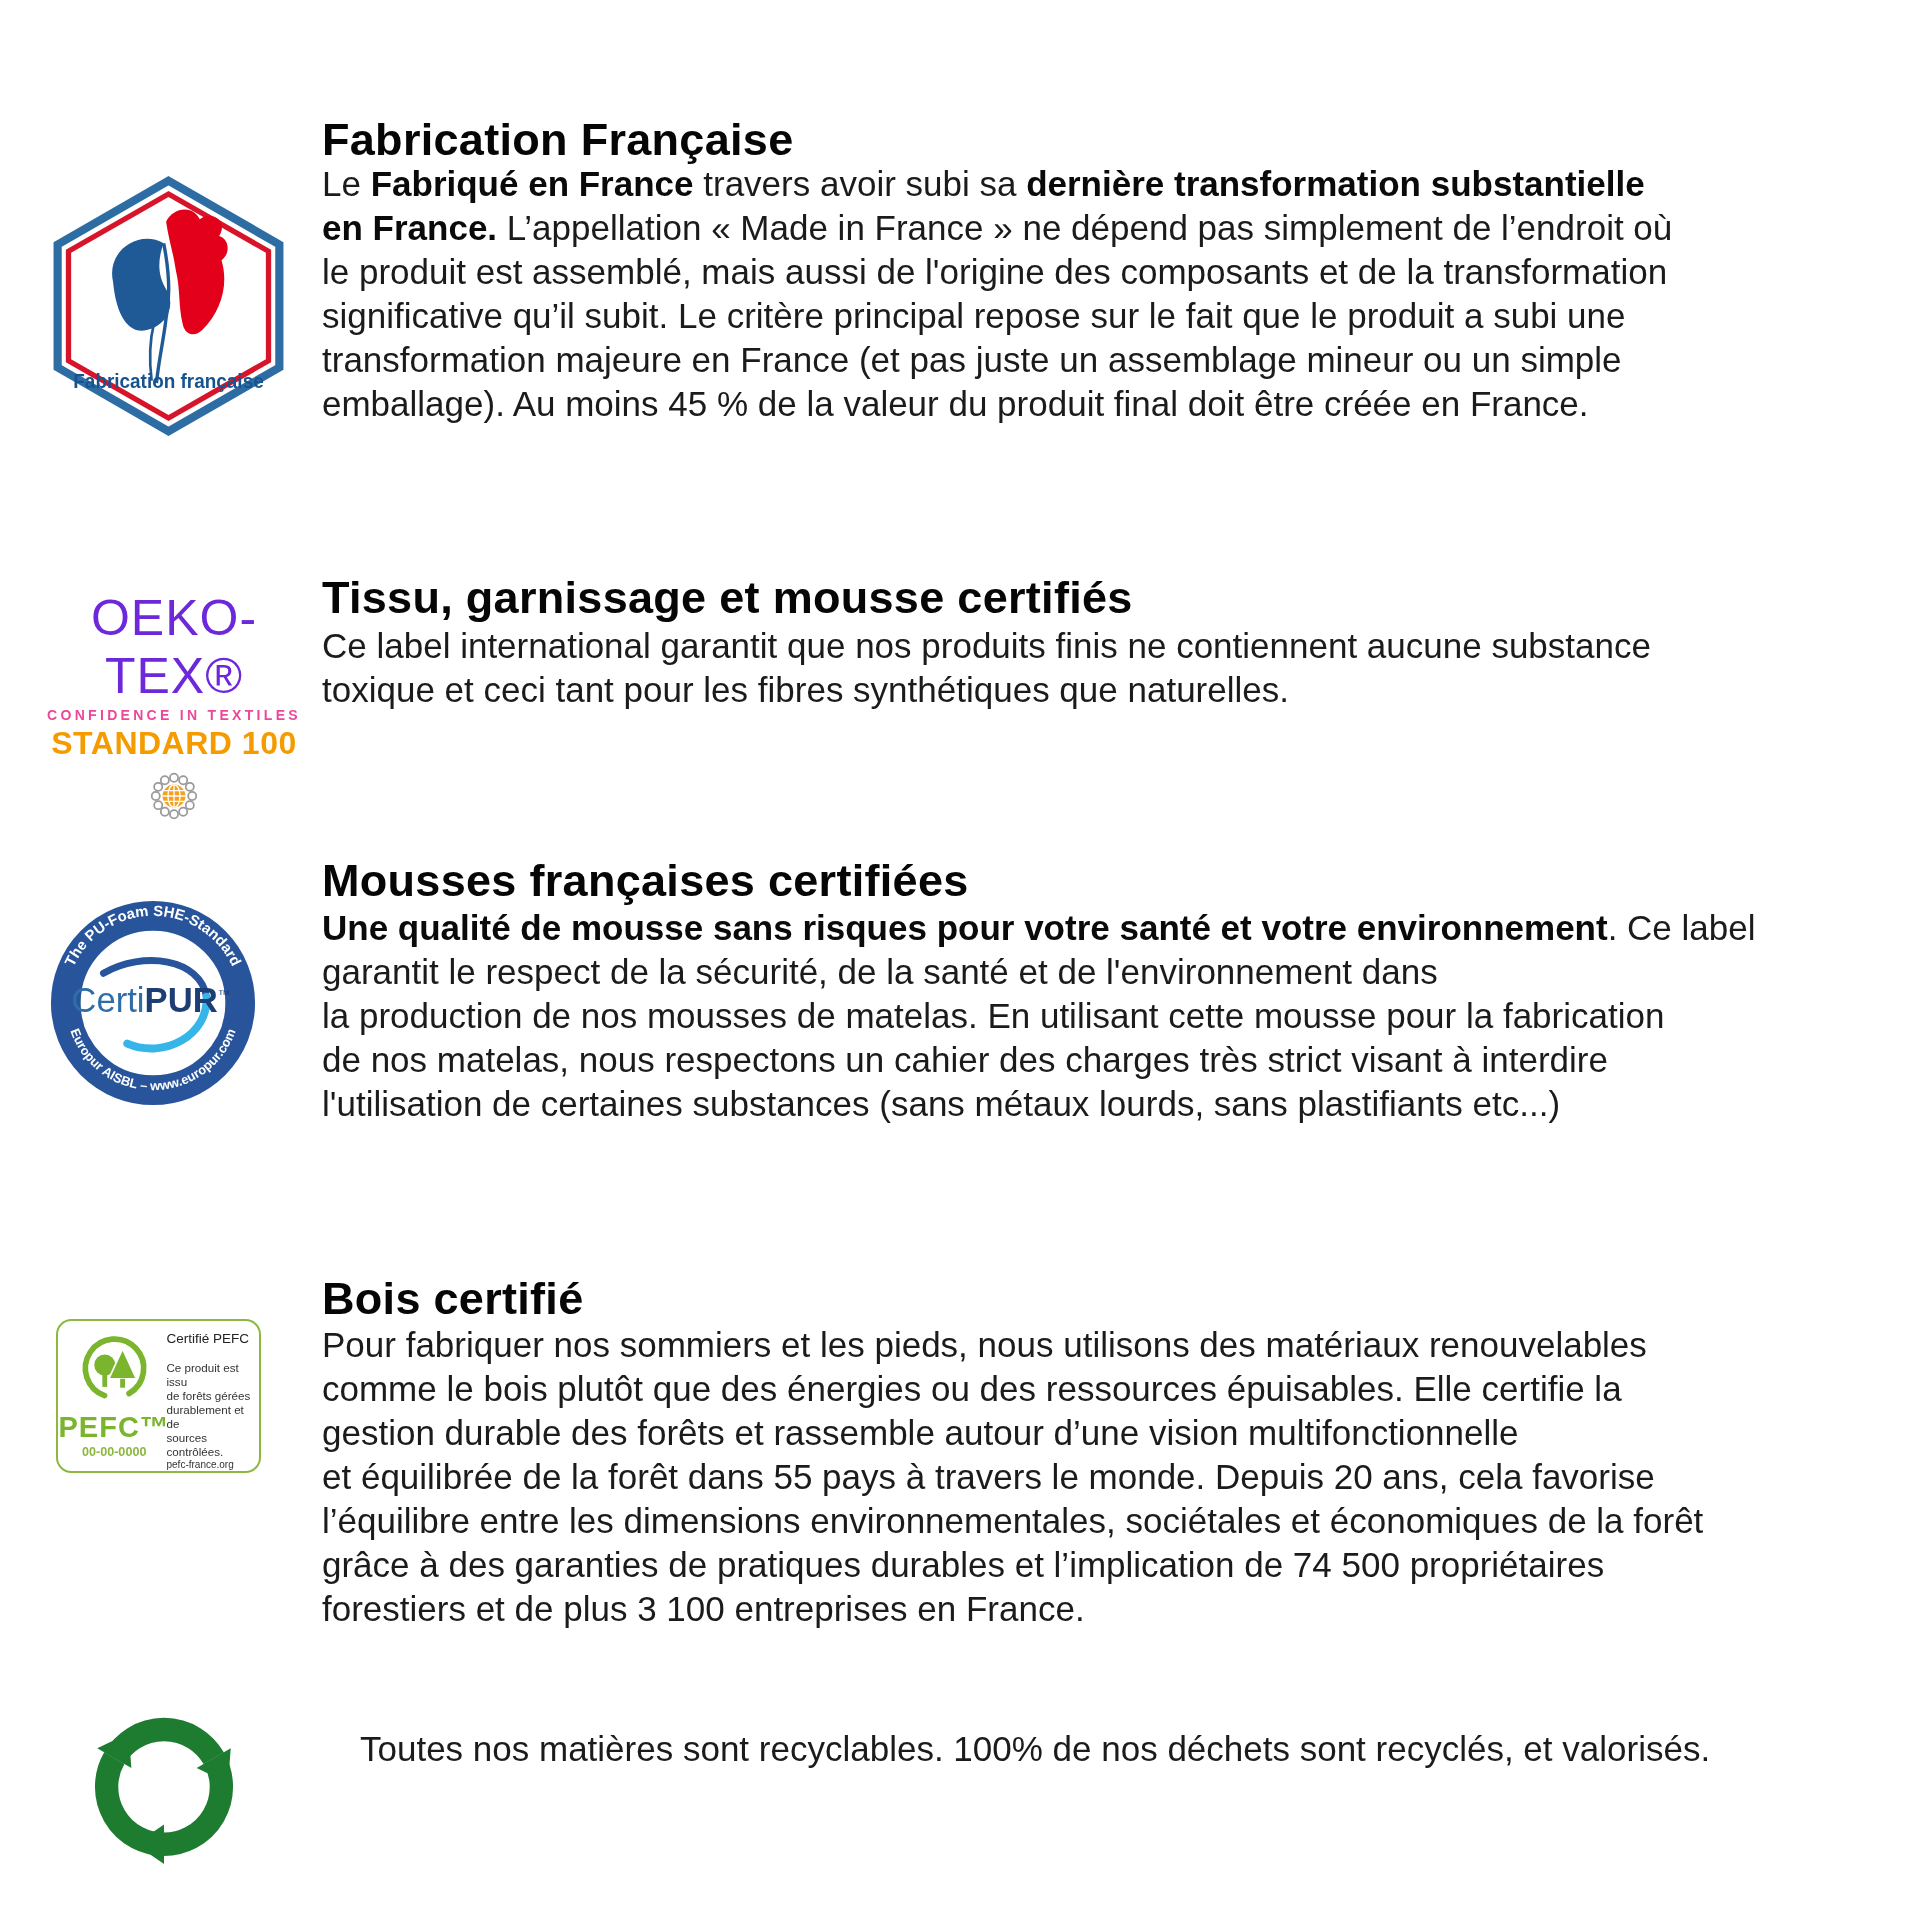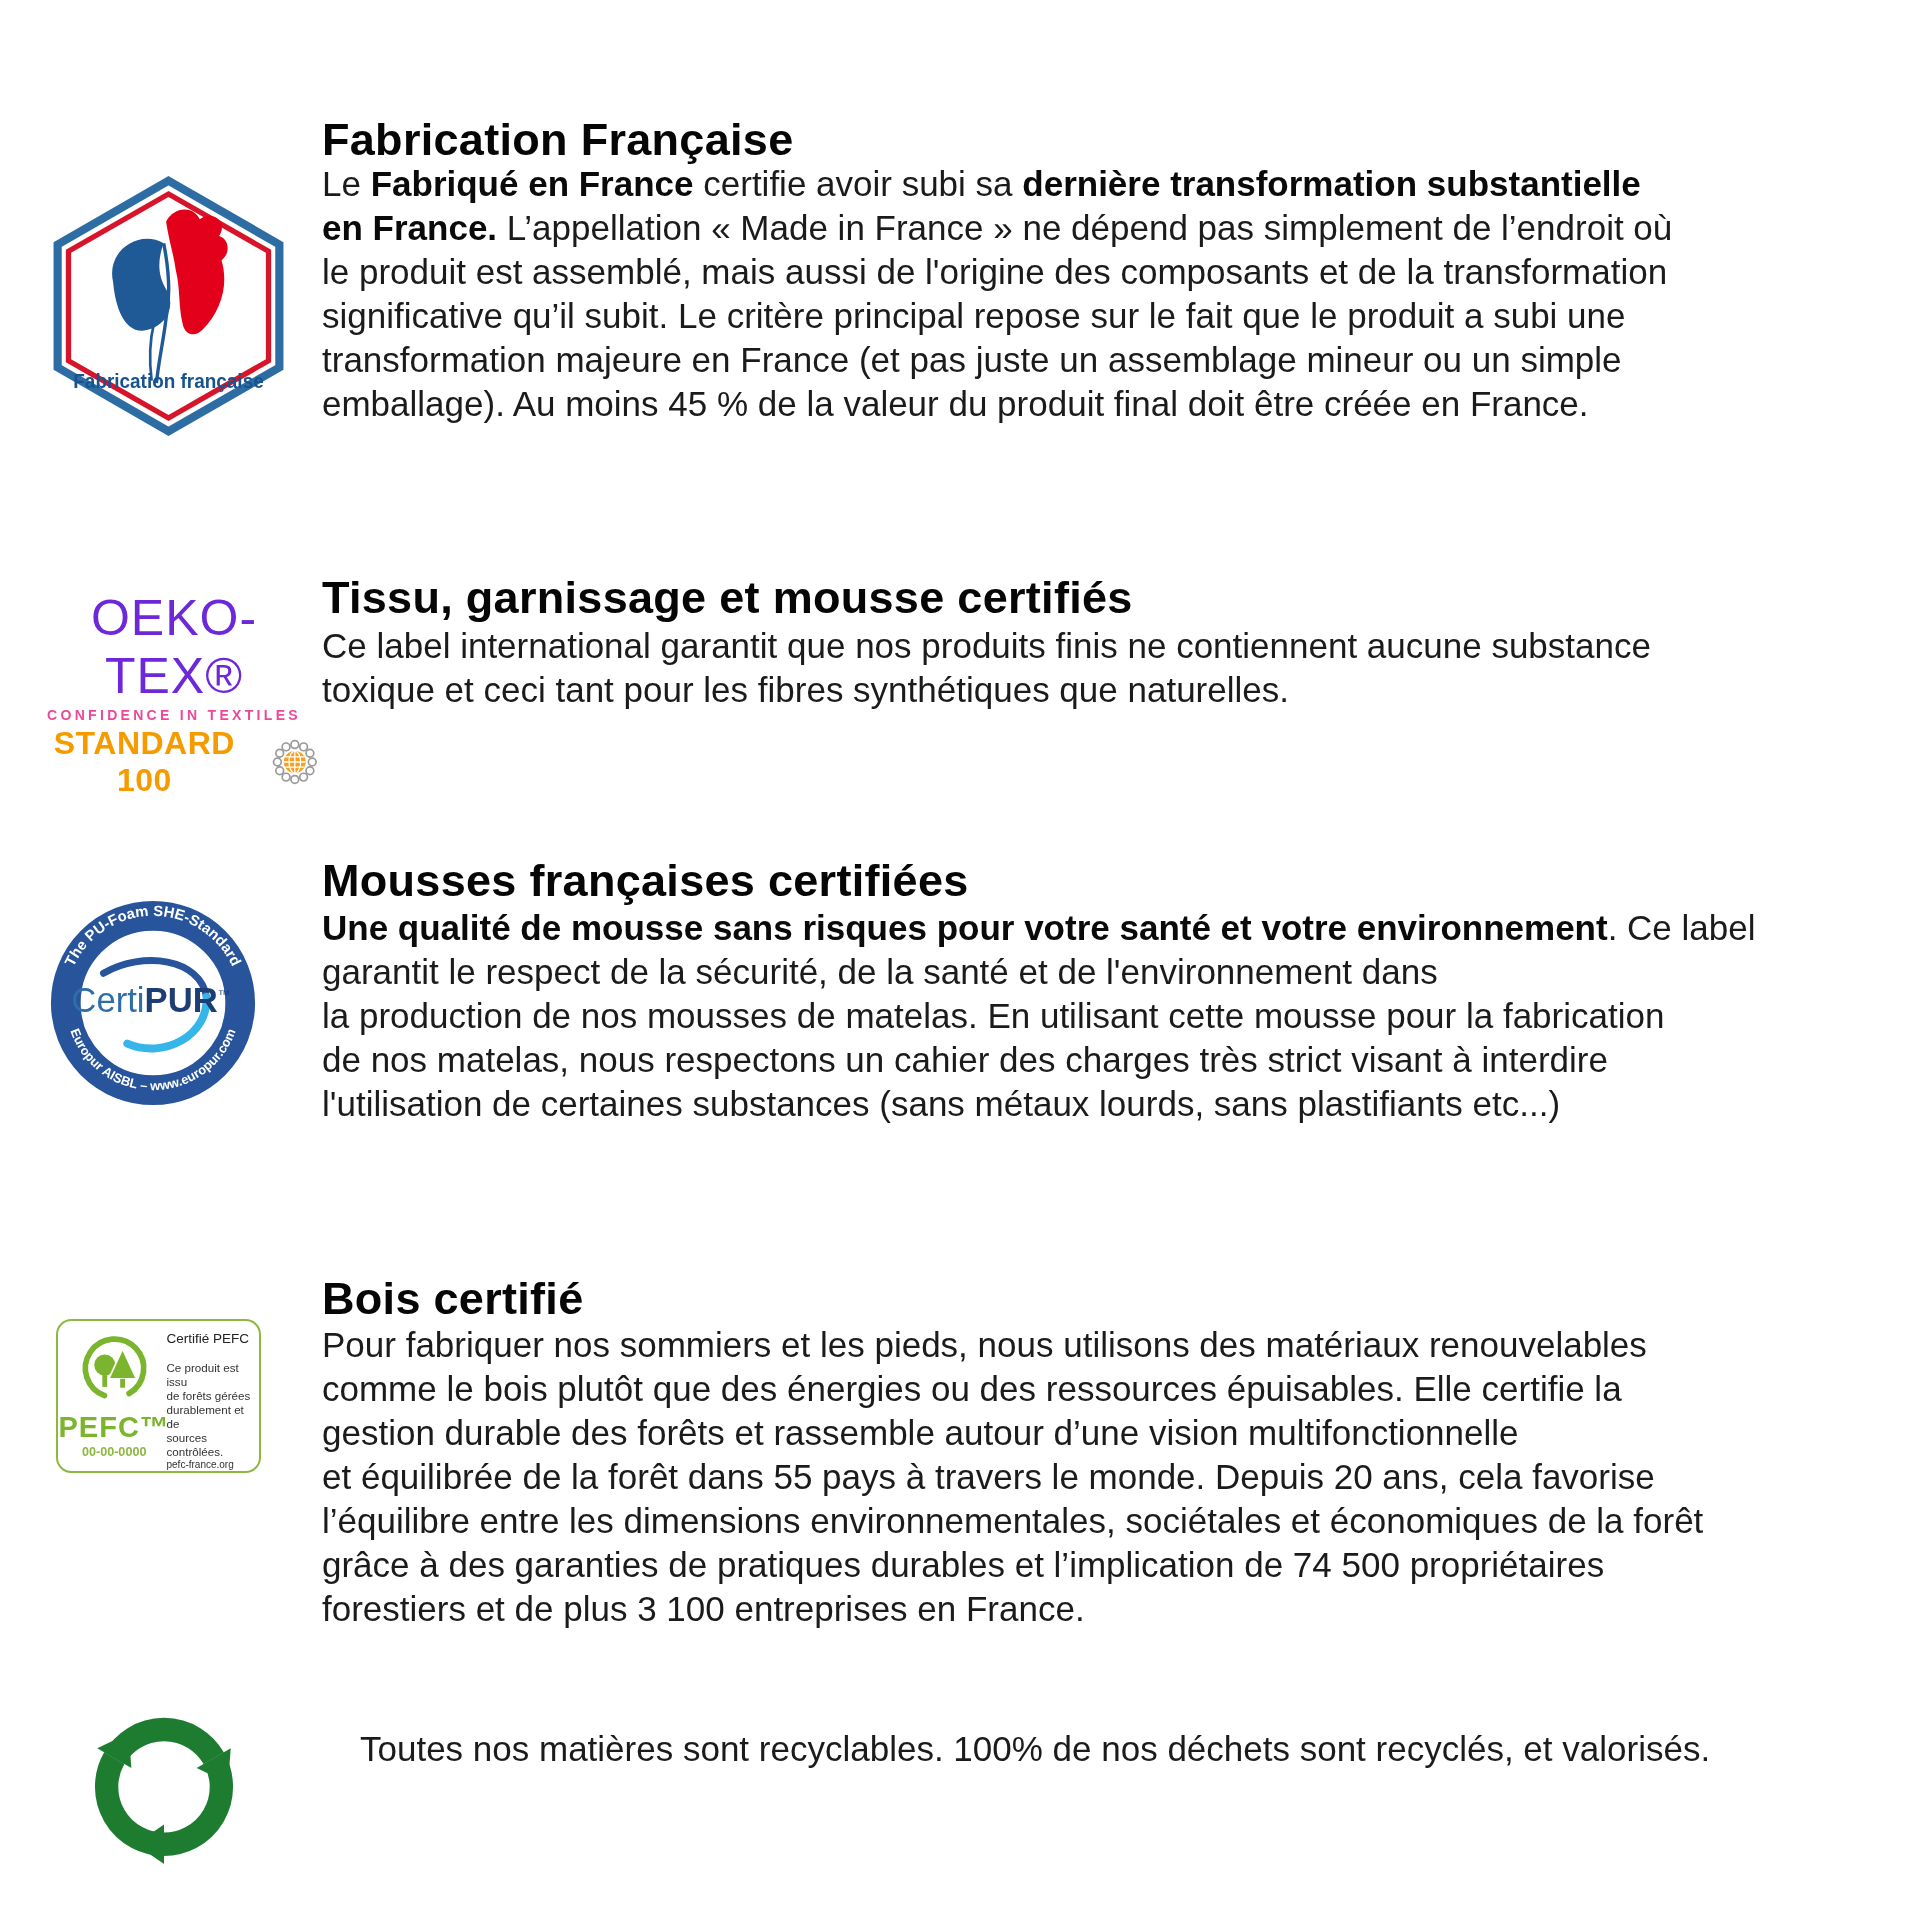--- a/index.html
+++ b/index.html
@@ -6,21 +6,21 @@
   .page{position:relative;width:1931px;height:1931px;background:#ffffff;overflow:hidden;
         font-family:"Liberation Sans","DejaVu Sans",sans-serif;color:#1b1b1b;}
   .title{position:absolute;left:322px;font-size:45px;font-weight:bold;color:#060606;letter-spacing:0.3px;}
   .para{position:absolute;left:322px;width:1574px;font-size:35px;line-height:44px;white-space:pre-wrap;color:#1b1b1b;}
   .b{font-weight:bold;color:#0a0a0a;}
   .logo{position:absolute;}
   
   .oeko{width:294px;text-align:center;}
   .oeko-name{font-size:50px;font-weight:normal;color:#6d28d9;letter-spacing:1px;}
   .oeko-sub{font-size:14px;color:#ec4899;letter-spacing:3.3px;margin-top:1.9px;font-weight:bold;}
-  .oeko-row{display:flex;align-items:center;justify-content:flex-start;gap:7.7px;margin-top:1.9px;}
+  .oeko-row{display:flex;align-items:center;justify-content:flex-start;gap:7.7px;margin-top:1.9px;flex-direction:column;}
   .oeko-std{font-size:32px;font-weight:bold;color:#f59b00;letter-spacing:0.5px;}
   
   .pefc-card{box-sizing:border-box;width:205px;height:154px;background:#fff;border:2.9px solid #8cb83f;
              border-radius:15.4px;display:flex;padding:9.7px 7.7px 7.7px 9.7px;gap:5.8px;}
   .pefc-left{width:93px;display:flex;flex-direction:column;align-items:center;}
   .pefc-word{font-size:29px;font-weight:bold;color:#7ab52d;letter-spacing:1px;line-height:1;margin-top:1px;}
   .pefc-num{font-size:12.6px;font-weight:bold;color:#8cb83f;margin-top:2.9px;}
   .pefc-right{flex:1;display:flex;flex-direction:column;}
   .pefc-cert{font-size:13.5px;font-weight:normal;color:#222;}
   .pefc-desc{font-size:11.6px;line-height:14px;color:#333;margin-top:15px;white-space:pre-line;}
@@ -37,21 +37,21 @@
     <g>
       <path d="M49,20 c3,-6 11,-7 14,-1 c5,-4 12,1 8,7 c4,1 5,7 1,10 c3,10 0,21 -8,29 c-3,3 -7,2 -8,-2 c-2,-8 -1,-15 -3,-23 c-1,-7 -3,-13 -4,-20 z" fill="#e2001a"></path>
       <path d="M27,45 c-3,-13 11,-22 21,-16 c-3,8 -2,14 1,19 c4,6 1,15 -8,17 c-9,2 -13,-9 -14,-20 z" fill="#1f5a96"></path>
       <path d="M48,29 c2,10 3,21 1,31 c-1,9 -3,17 -4,27" stroke="#1f5a96" stroke-width="1.4" fill="none"></path>
       <path d="M44,62 c-2,8 -2,16 -1,24" stroke="#1f5a96" stroke-width="1.1" fill="none"></path>
     </g>
     <text x="50" y="89" text-anchor="middle" font-size="8.2" font-weight="bold" fill="#17548f" textLength="79" lengthAdjust="spacingAndGlyphs">Fabrication française</text>
   </svg>
 
   <div class="title" style="top:114px;">Fabrication Française</div>
-  <div class="para" style="top:162px;"><span>Le </span><span class="b">Fabriqué en France</span><span> certifie avoir subi sa </span><span class="b">dernière transformation substantielle
+  <div class="para" style="top:162px;"><span>Le </span><span class="b">Fabriqué en France</span><span> travers avoir subi sa </span><span class="b">dernière transformation substantielle
 en France.</span><span> L’appellation « Made in France » ne dépend pas simplement de l’endroit où
 le produit est assemblé, mais aussi de l'origine des composants et de la transformation
 significative qu’il subit. Le critère principal repose sur le fait que le produit a subi une
 transformation majeure en France (et pas juste un assemblage mineur ou un simple
 emballage). Au moins 45 % de la valeur du produit final doit être créée en France.</span></div>
 
   <div class="logo oeko" style="left:27px;top:589px;">
     <div class="oeko-name">OEKO-TEX®</div>
     <div class="oeko-sub">CONFIDENCE IN TEXTILES</div>
     <div class="oeko-row">

